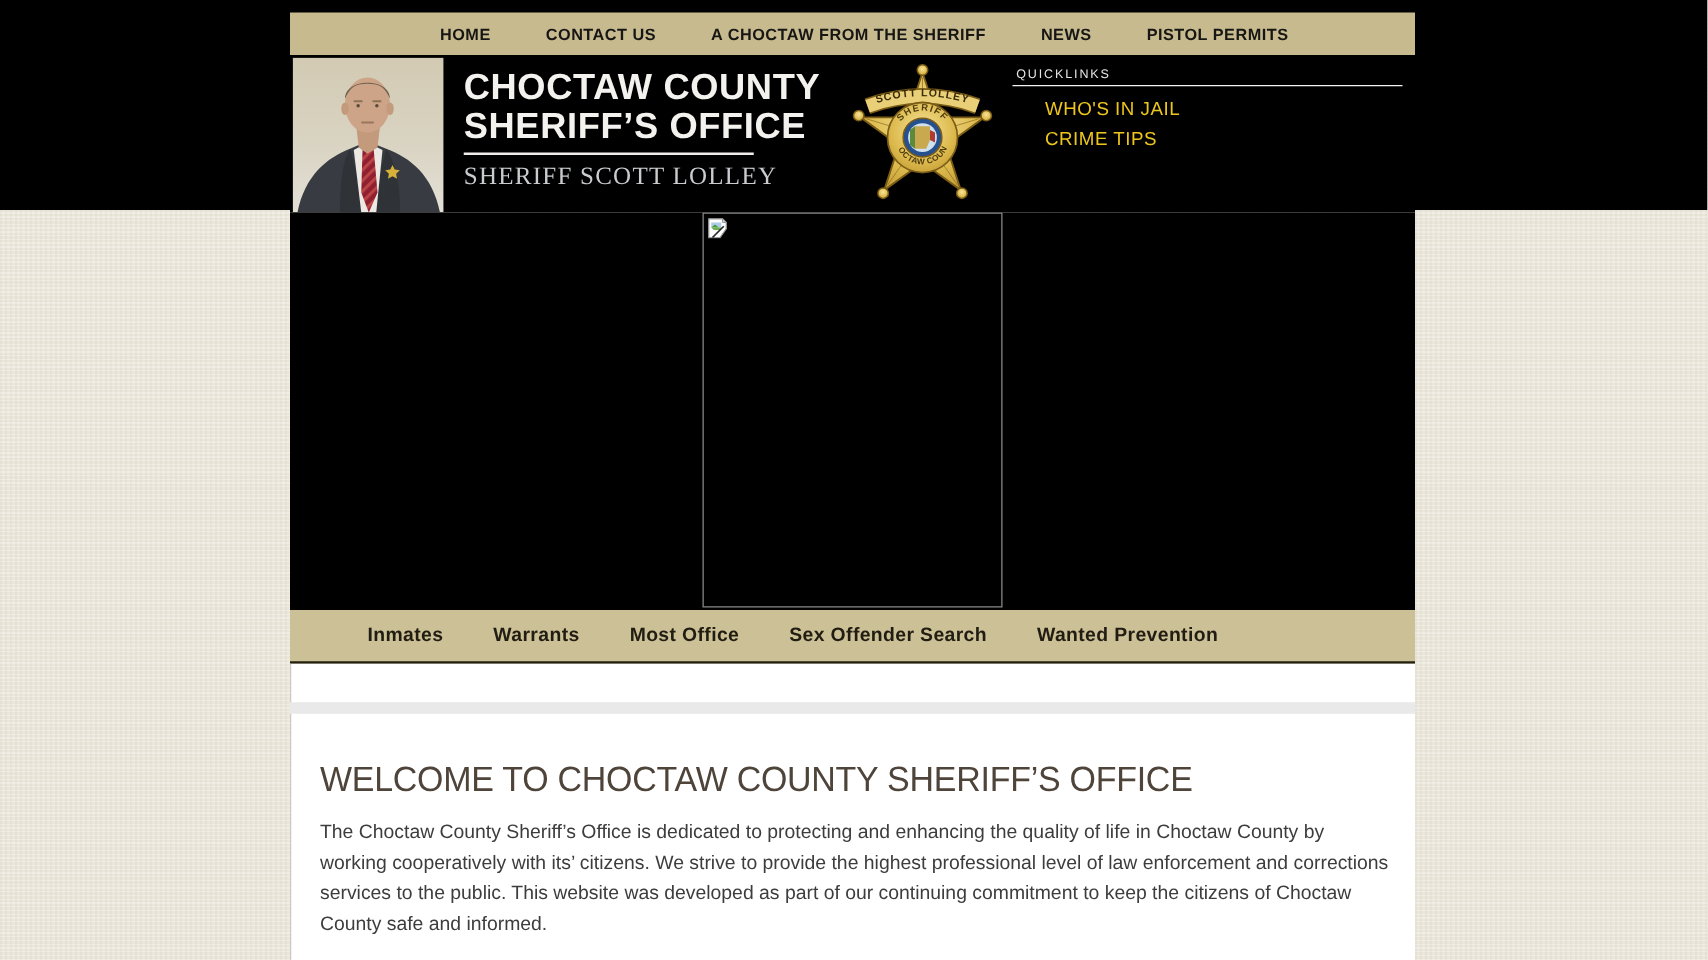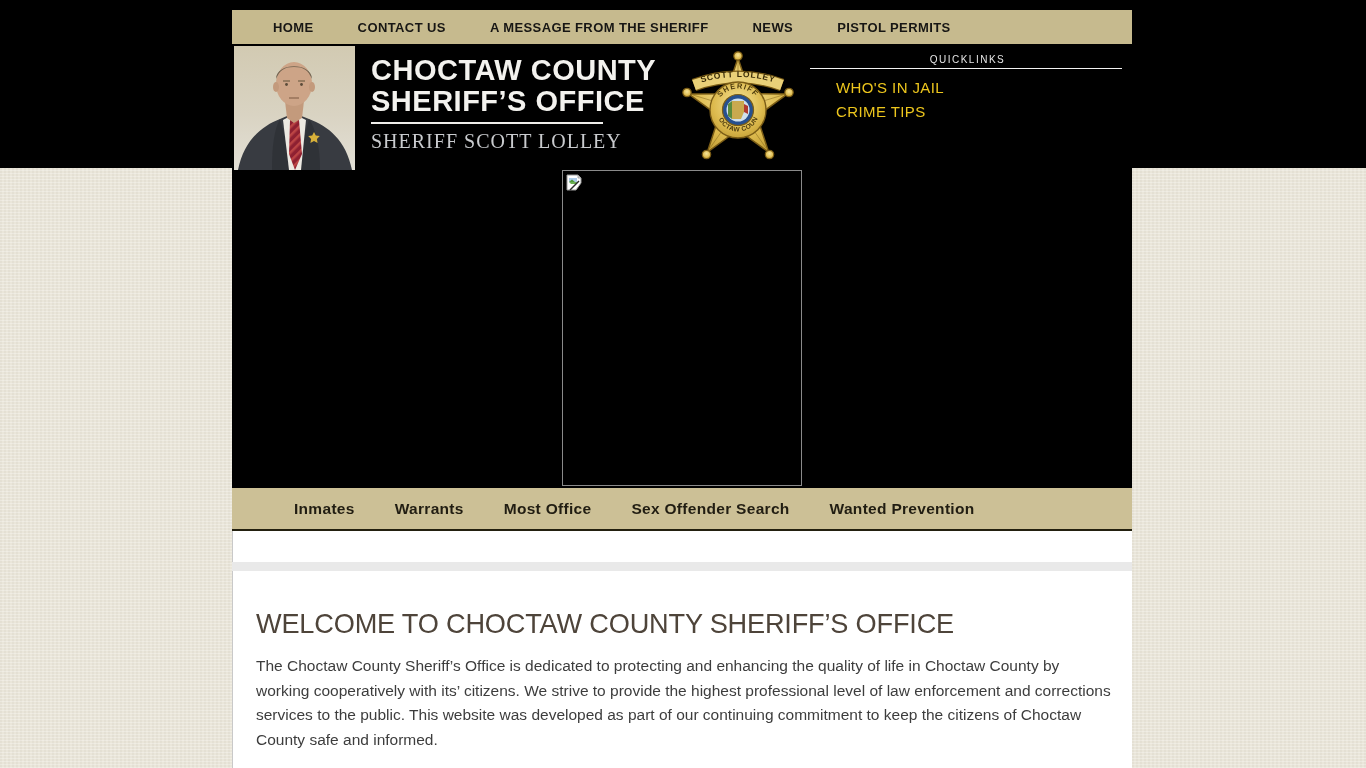--- a/index.html
+++ b/index.html
@@ -15,40 +15,40 @@
   .abs { position:absolute; }
 
   
   .top-band { left:0; top:0; width:1366px; height:168px; background:#000; }
 
   
   .main-nav {
     left:232px; top:10px; width:900px; height:34px;
     background:#c6ba8e;
     display:flex; align-items:center;
-    padding-left:41px; gap:44px;
+    padding-left:120px; gap:44px;
   }
   .main-nav a {
     font-size:13px; font-weight:bold; color:#171614;
     text-decoration:none; letter-spacing:.4px; white-space:nowrap;
   }
 
   
   .site-header { left:232px; top:44px; width:900px; height:126px; background:#000; }
   .photo { position:absolute; left:2px; top:2px; width:121px; height:124px; overflow:hidden; }
   .title-block { position:absolute; left:139px; top:11px; }
   .title-block h1 {
     color:#f3f2ee; font-size:29px; line-height:31px; font-weight:bold; letter-spacing:.5px;
   }
   .title-underline { width:232px; height:2px; background:#efeeea; margin-top:5px; }
   .subtitle { margin-top:6px; color:#c9cbce; font-size:20px; letter-spacing:1px; font-weight:normal;font-family:Liberation Serif, serif; }
   .badge { position:absolute; left:448px; top:2px; width:116px; height:124px; }
 
   .quicklinks { position:absolute; left:578px; top:10px; width:312px; }
-  .ql-label { color:#e6e6e6; font-size:10px; letter-spacing:1.5px; padding-left:3px;text-align:center; }
+  .ql-label { color:#e6e6e6; font-size:10px; letter-spacing:1.5px; padding-left:3px; }
   .ql-rule { height:1px; background:#f2f2f2; margin-top:3px; }
   .ql-links { margin-top:7px; padding-left:26px; }
   .ql-links a {
     display:block; color:#edc61d; font-size:15px; font-weight:normal;
     text-decoration:none; letter-spacing:.4px; line-height:24px; margin-bottom:0px;
   }
 
   
   .hero-band { left:232px; top:170px; width:900px; height:318px; background:#000; }
   .broken-box {
@@ -87,21 +87,21 @@
   }
 </style>
 </head>
 <body>
 
 <div class="abs top-band"></div>
 
 <nav class="abs main-nav">
   <a href="#">HOME</a>
   <a href="#">CONTACT US</a>
-  <a href="#">A MESSAGE FROM THE SHERIFF</a>
+  <a href="#">A CHOCTAW FROM THE SHERIFF</a>
   <a href="#">NEWS</a>
   <a href="#">PISTOL PERMITS</a>
 </nav>
 
 <header class="abs site-header">
 
   <div class="photo">
     <svg width="121" height="124" viewBox="0 0 121 124">
       <defs>
         <linearGradient id="pbg" x1="0" y1="0" x2="0" y2="1">

